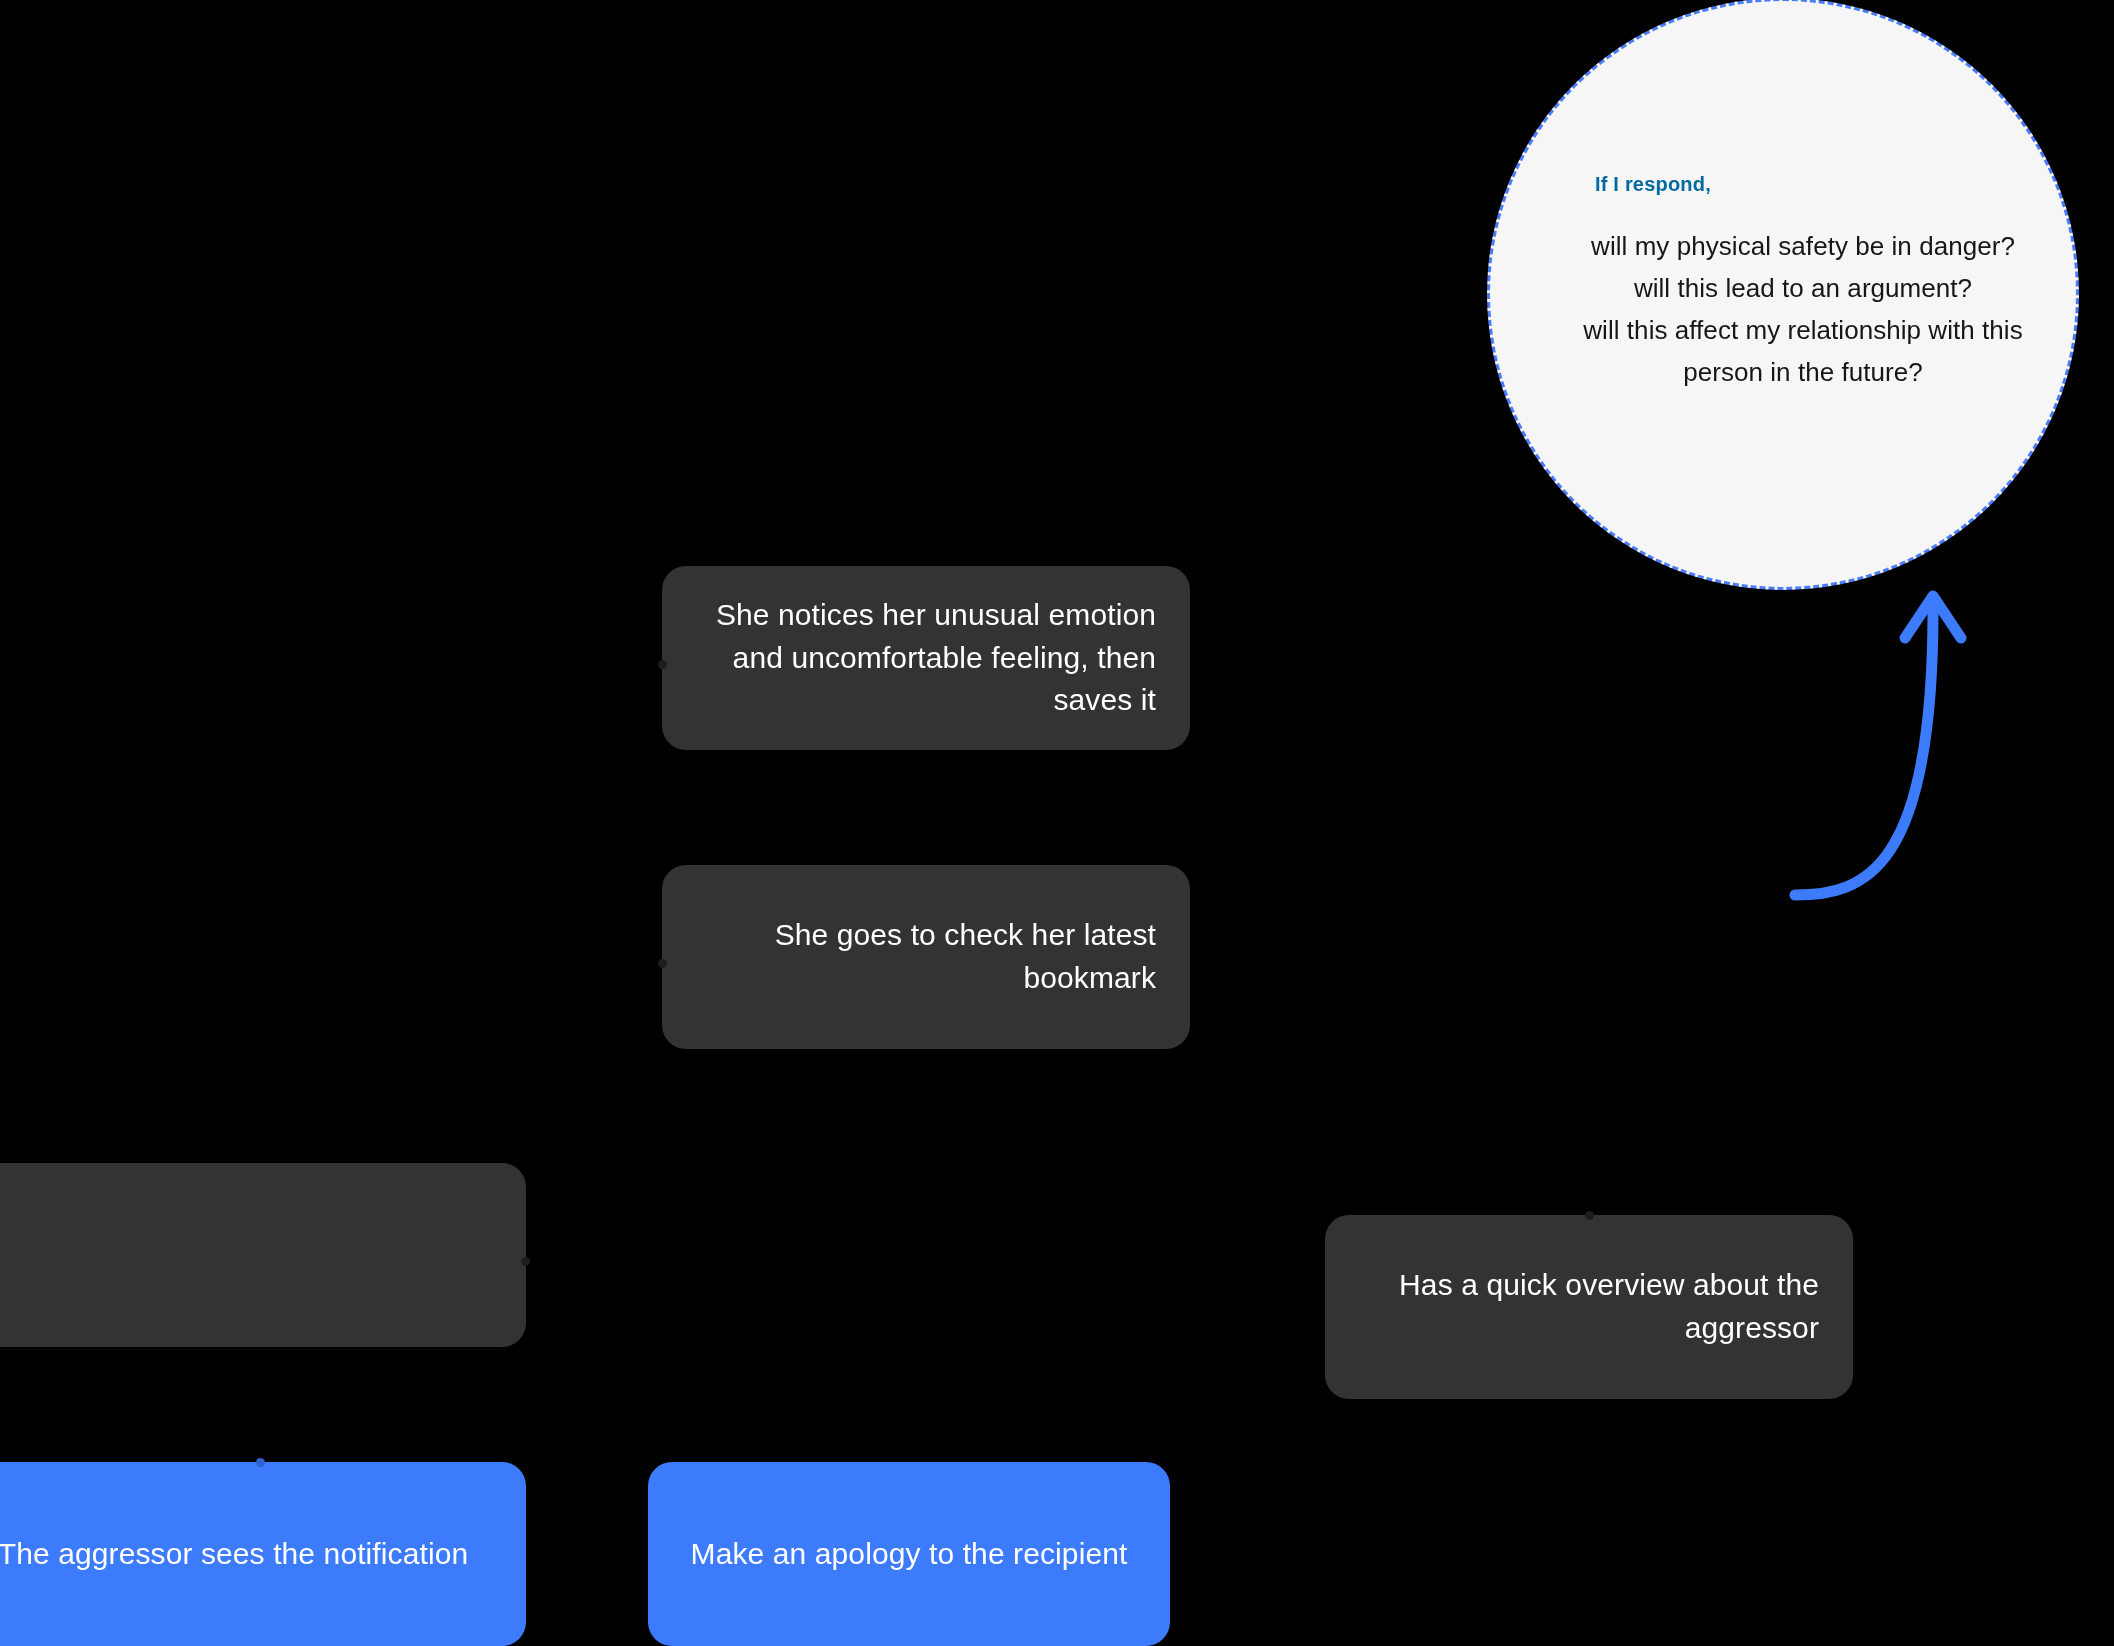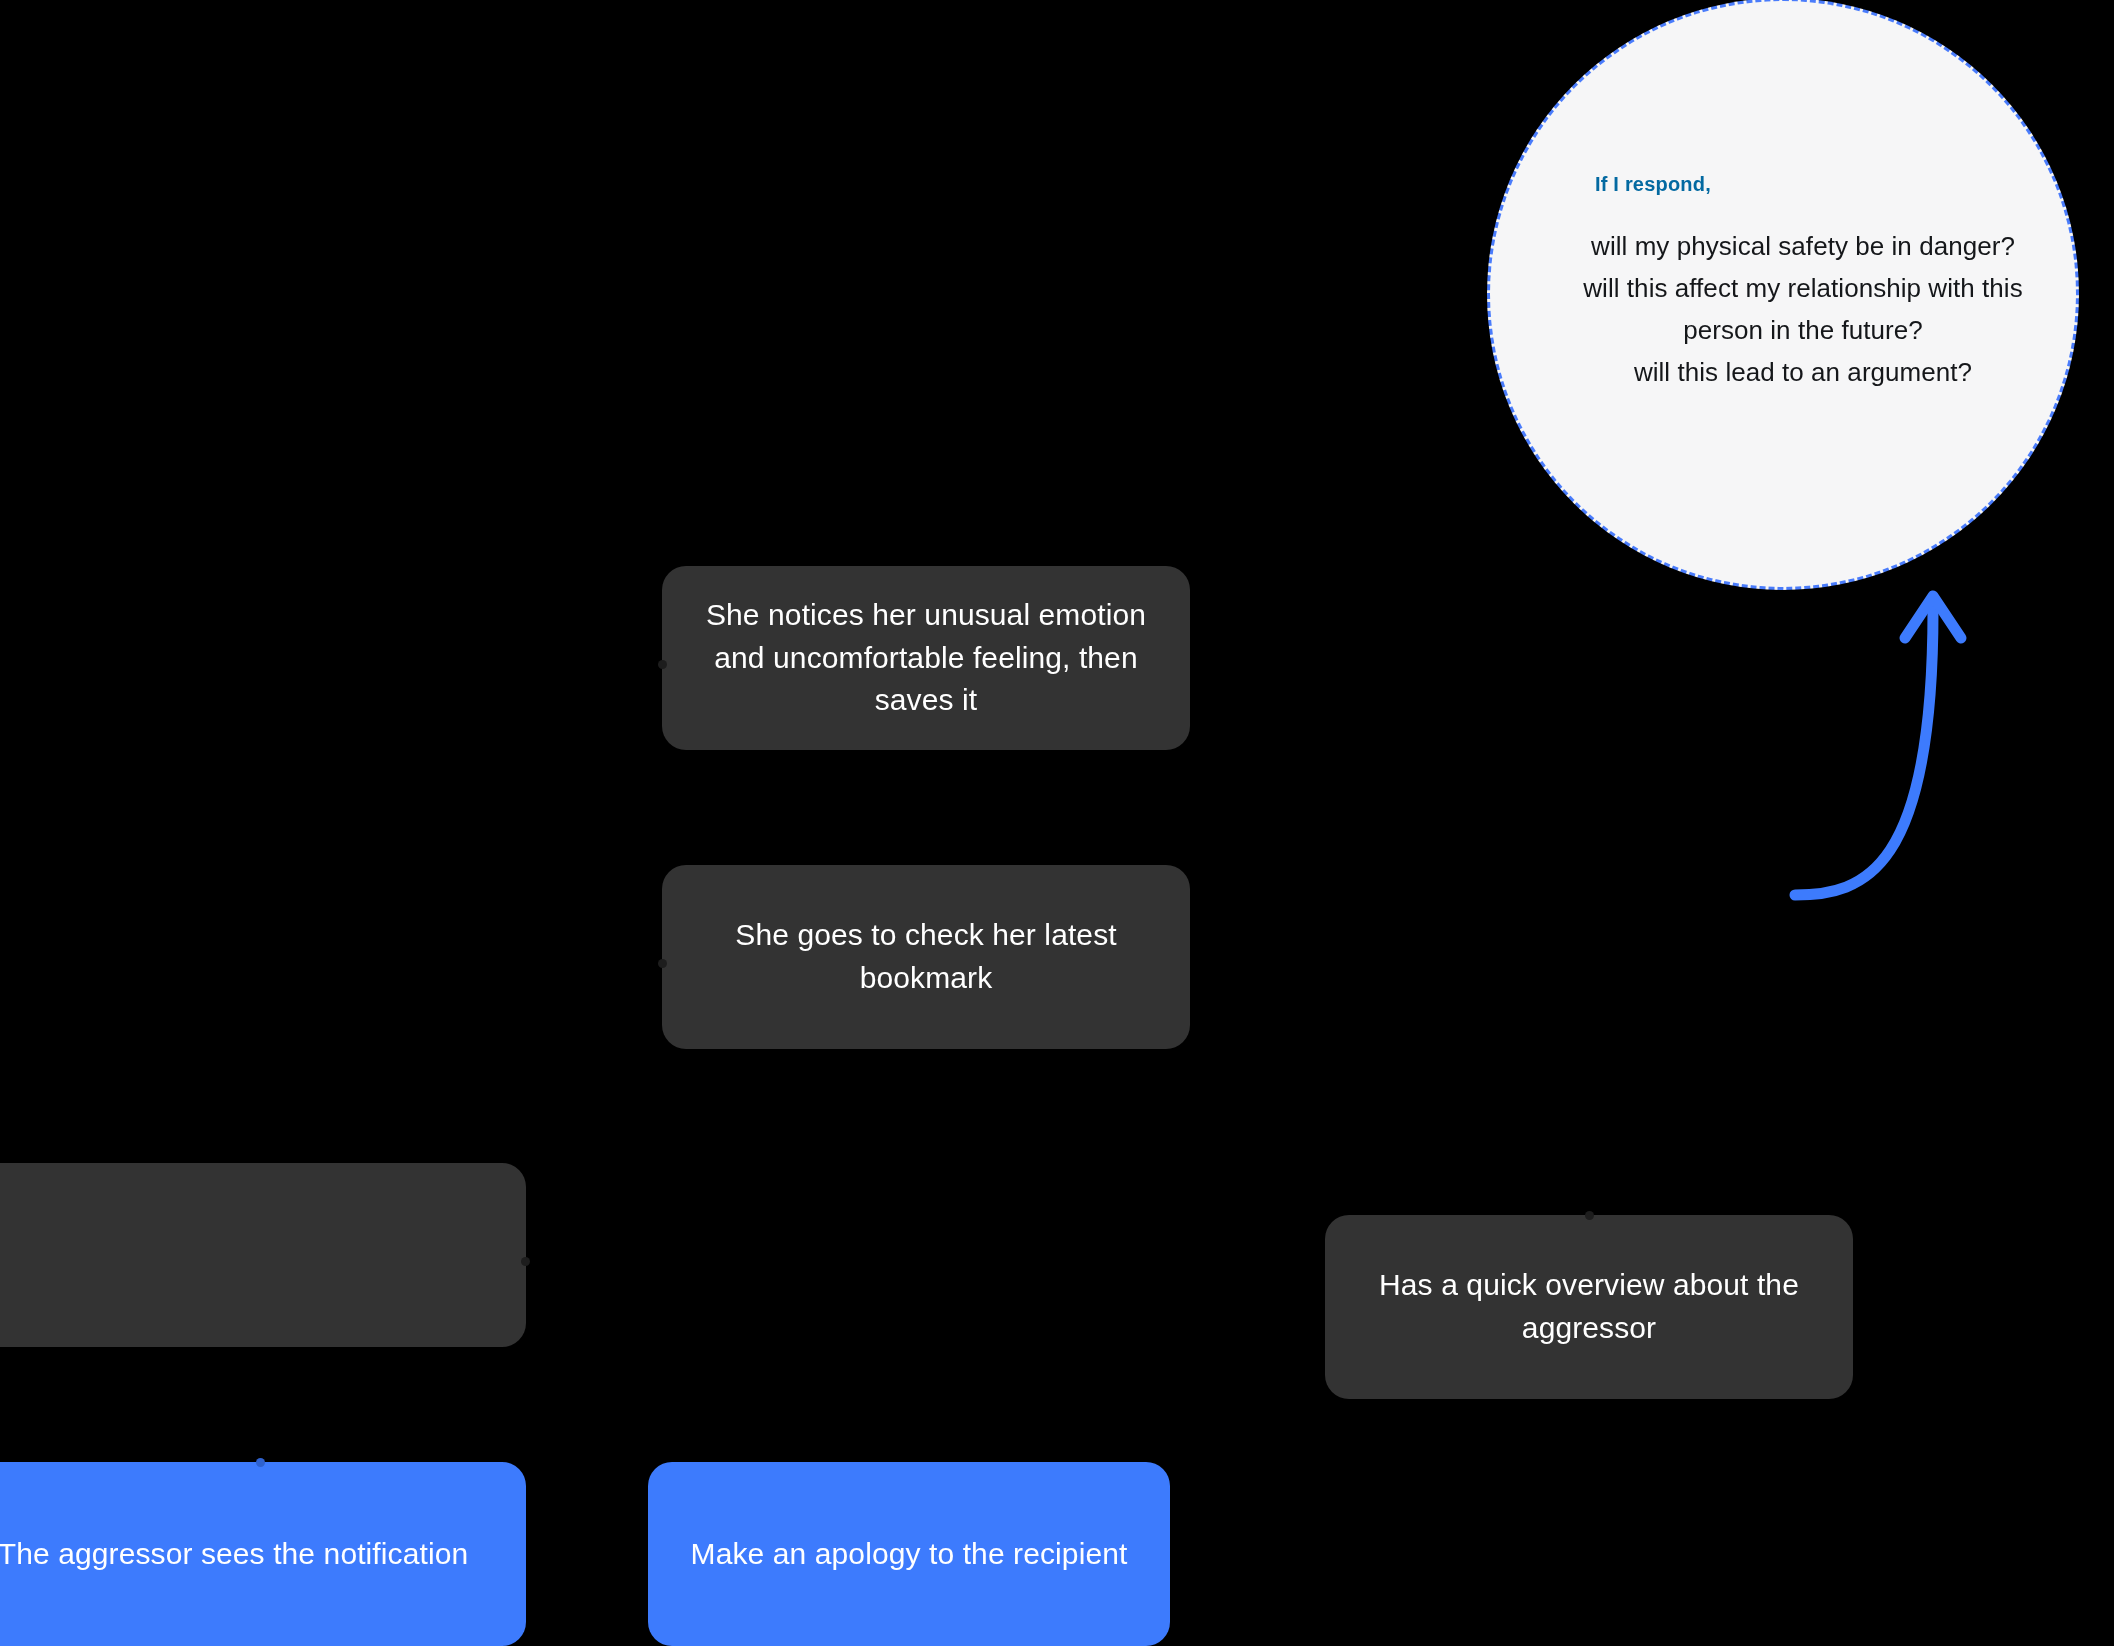--- a/index.html
+++ b/index.html
@@ -26,21 +26,21 @@
   }
 
   
   .card {
     position: absolute;
     box-sizing: border-box;
     border-radius: 24px;
     display: flex;
     align-items: center;
     justify-content: center;
-    text-align: center;
+    text-align: right;
     padding: 18px 34px;
     color: #ffffff;
     font-size: 30px;
     line-height: 1.42;
     letter-spacing: 0.1px;
     font-weight: 400;
   }
   .card.gray  { background: #333333; }
   .card.blue  { background: #3d7bfd; }
 
@@ -108,22 +108,22 @@
 </style>
 </head>
 <body>
 
 <div class="canvas">
 
   <div class="circle-callout">
     <div class="circle-inner">
       <div class="circle-title">If I respond,</div>
       <div class="circle-line">will my physical safety be in danger?</div>
+      <div class="circle-line">will this lead to an argument?</div>
       <div class="circle-line wrap">will this affect my relationship with this person in the future?</div>
-      <div class="circle-line">will this lead to an argument?</div>
     </div>
   </div>
 
   <svg class="arrow-svg" viewBox="0 0 260 340">
     <path d="M 25 325 C 95 325, 163 300, 163 40" fill="none" stroke="#3d7bfd" stroke-width="11" stroke-linecap="round"></path>
     <path d="M 135 68 L 163 26 L 191 68" fill="none" stroke="#3d7bfd" stroke-width="11" stroke-linecap="round" stroke-linejoin="round"></path>
   </svg>
 
   <div class="card gray" style="left:662px; top:566px; width:528px; height:184px;">
     <span class="card-text">She notices her unusual emotion and uncomfortable feeling, then saves it</span>

